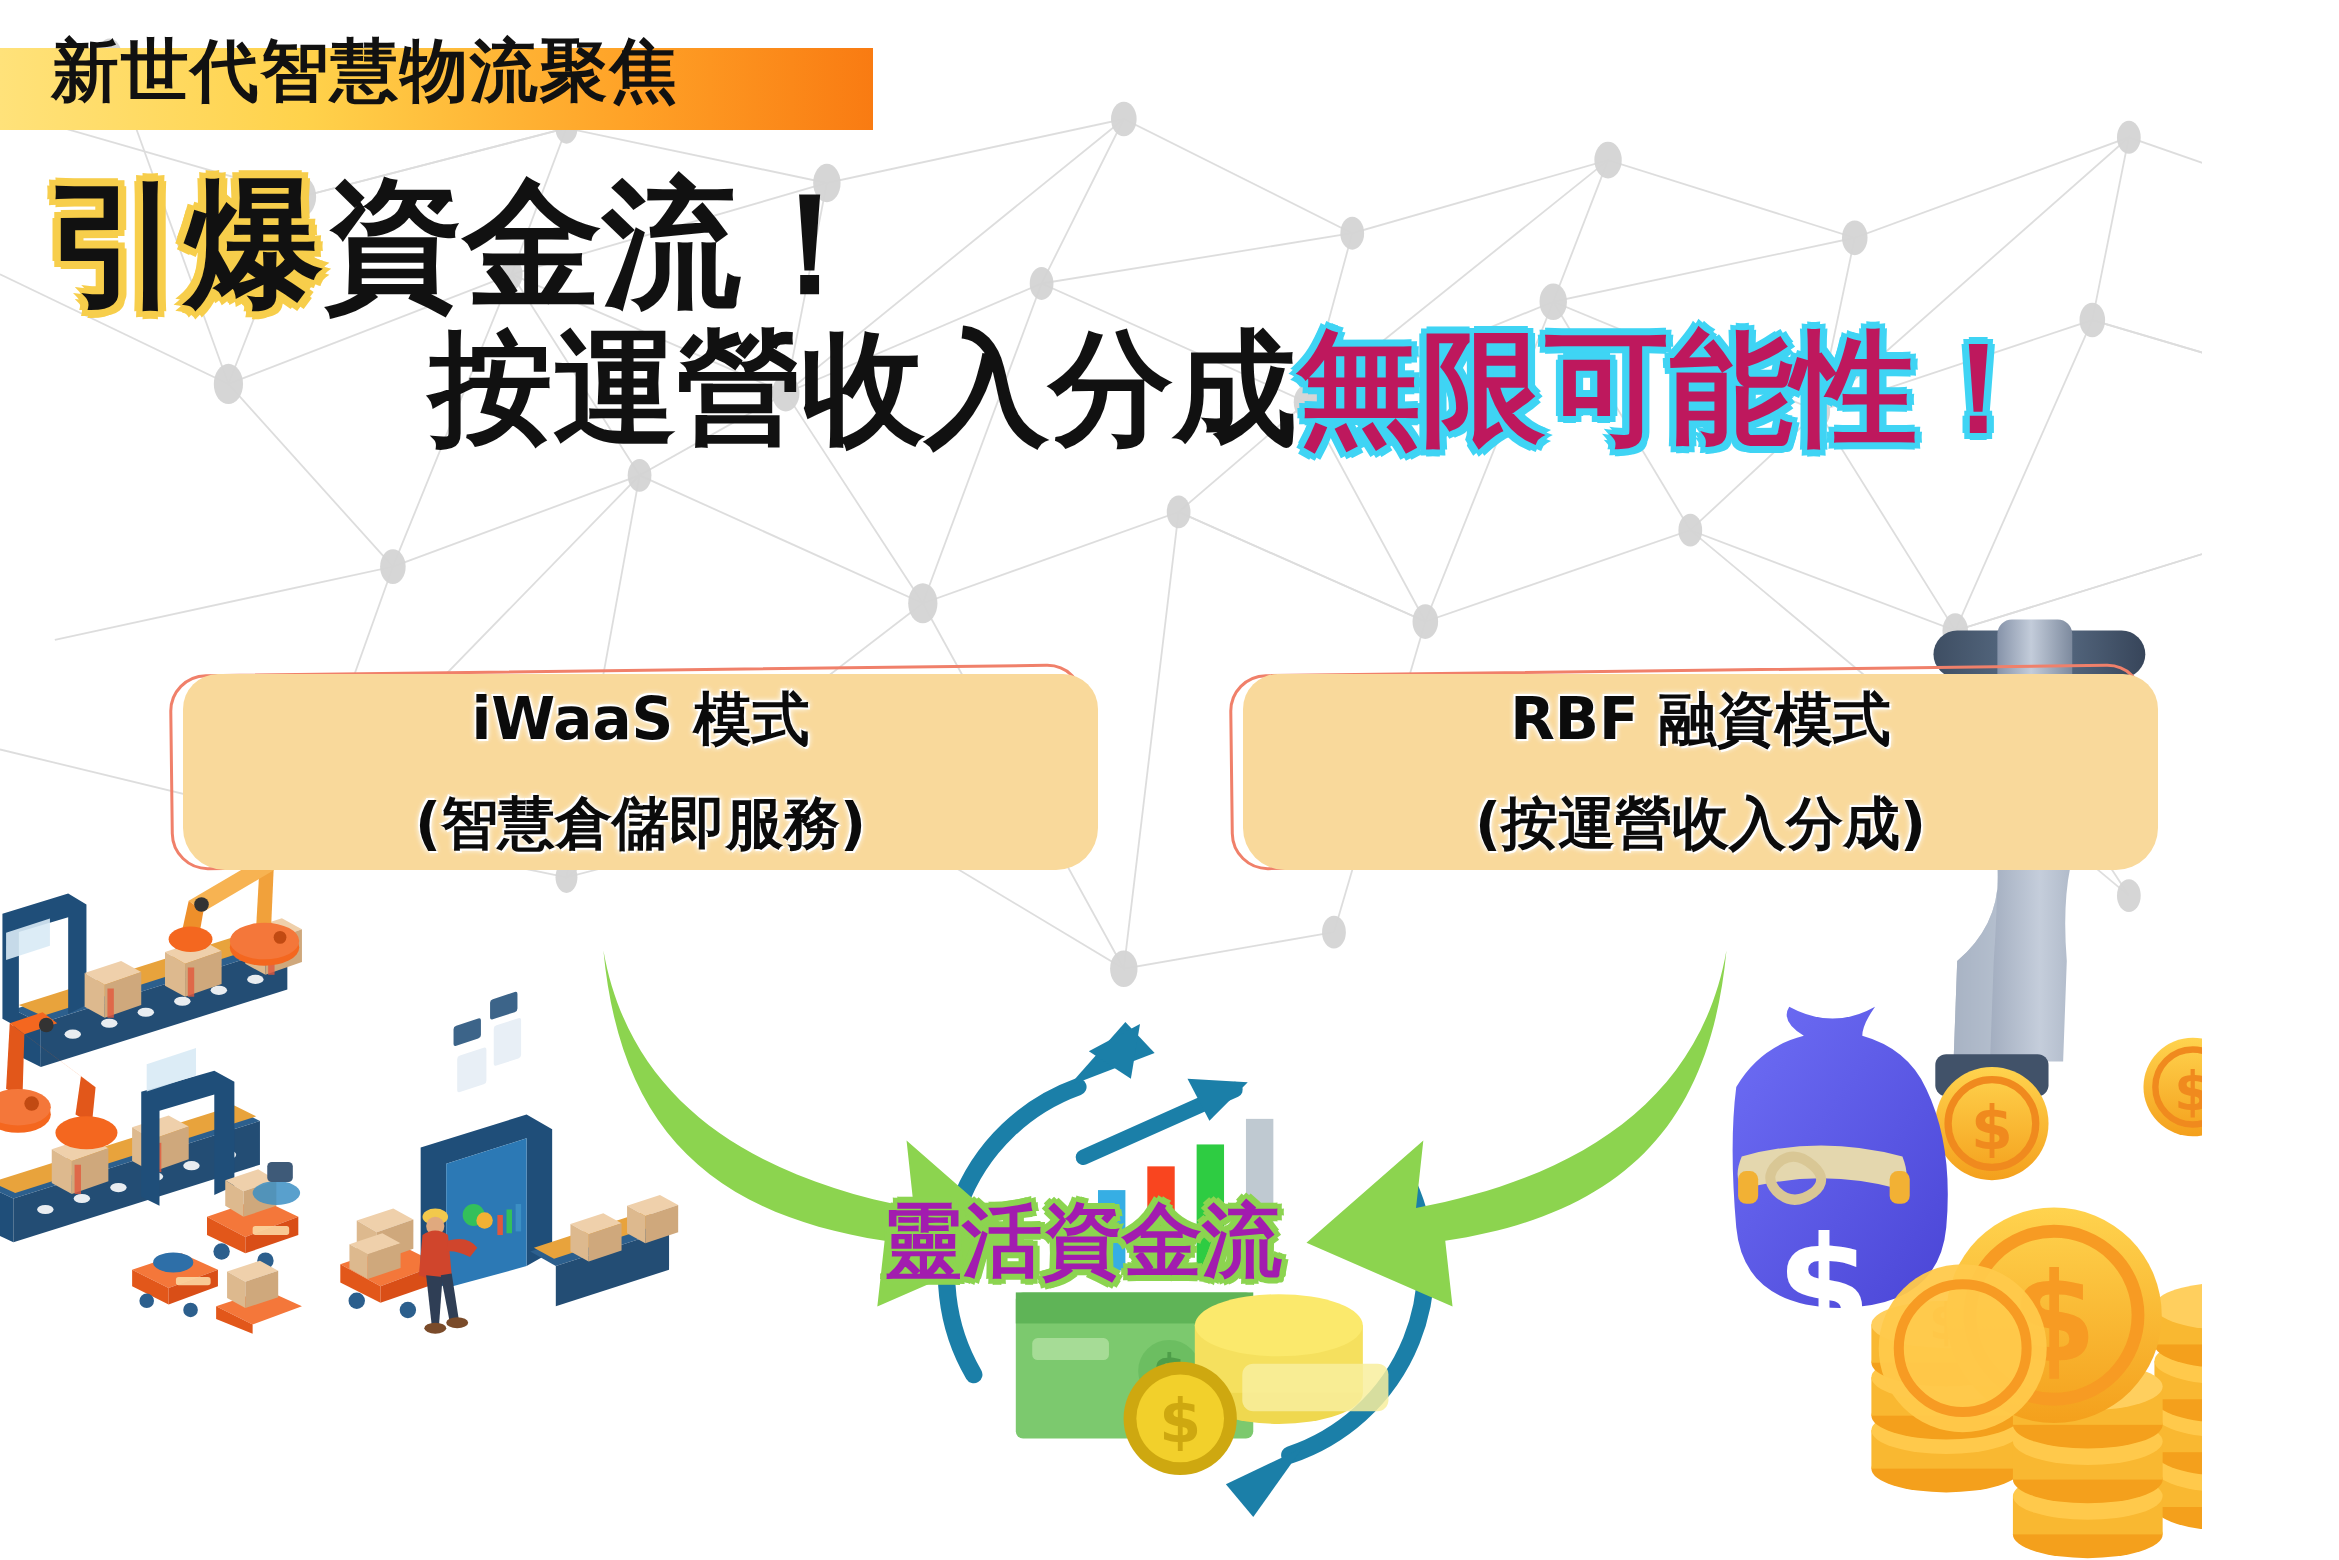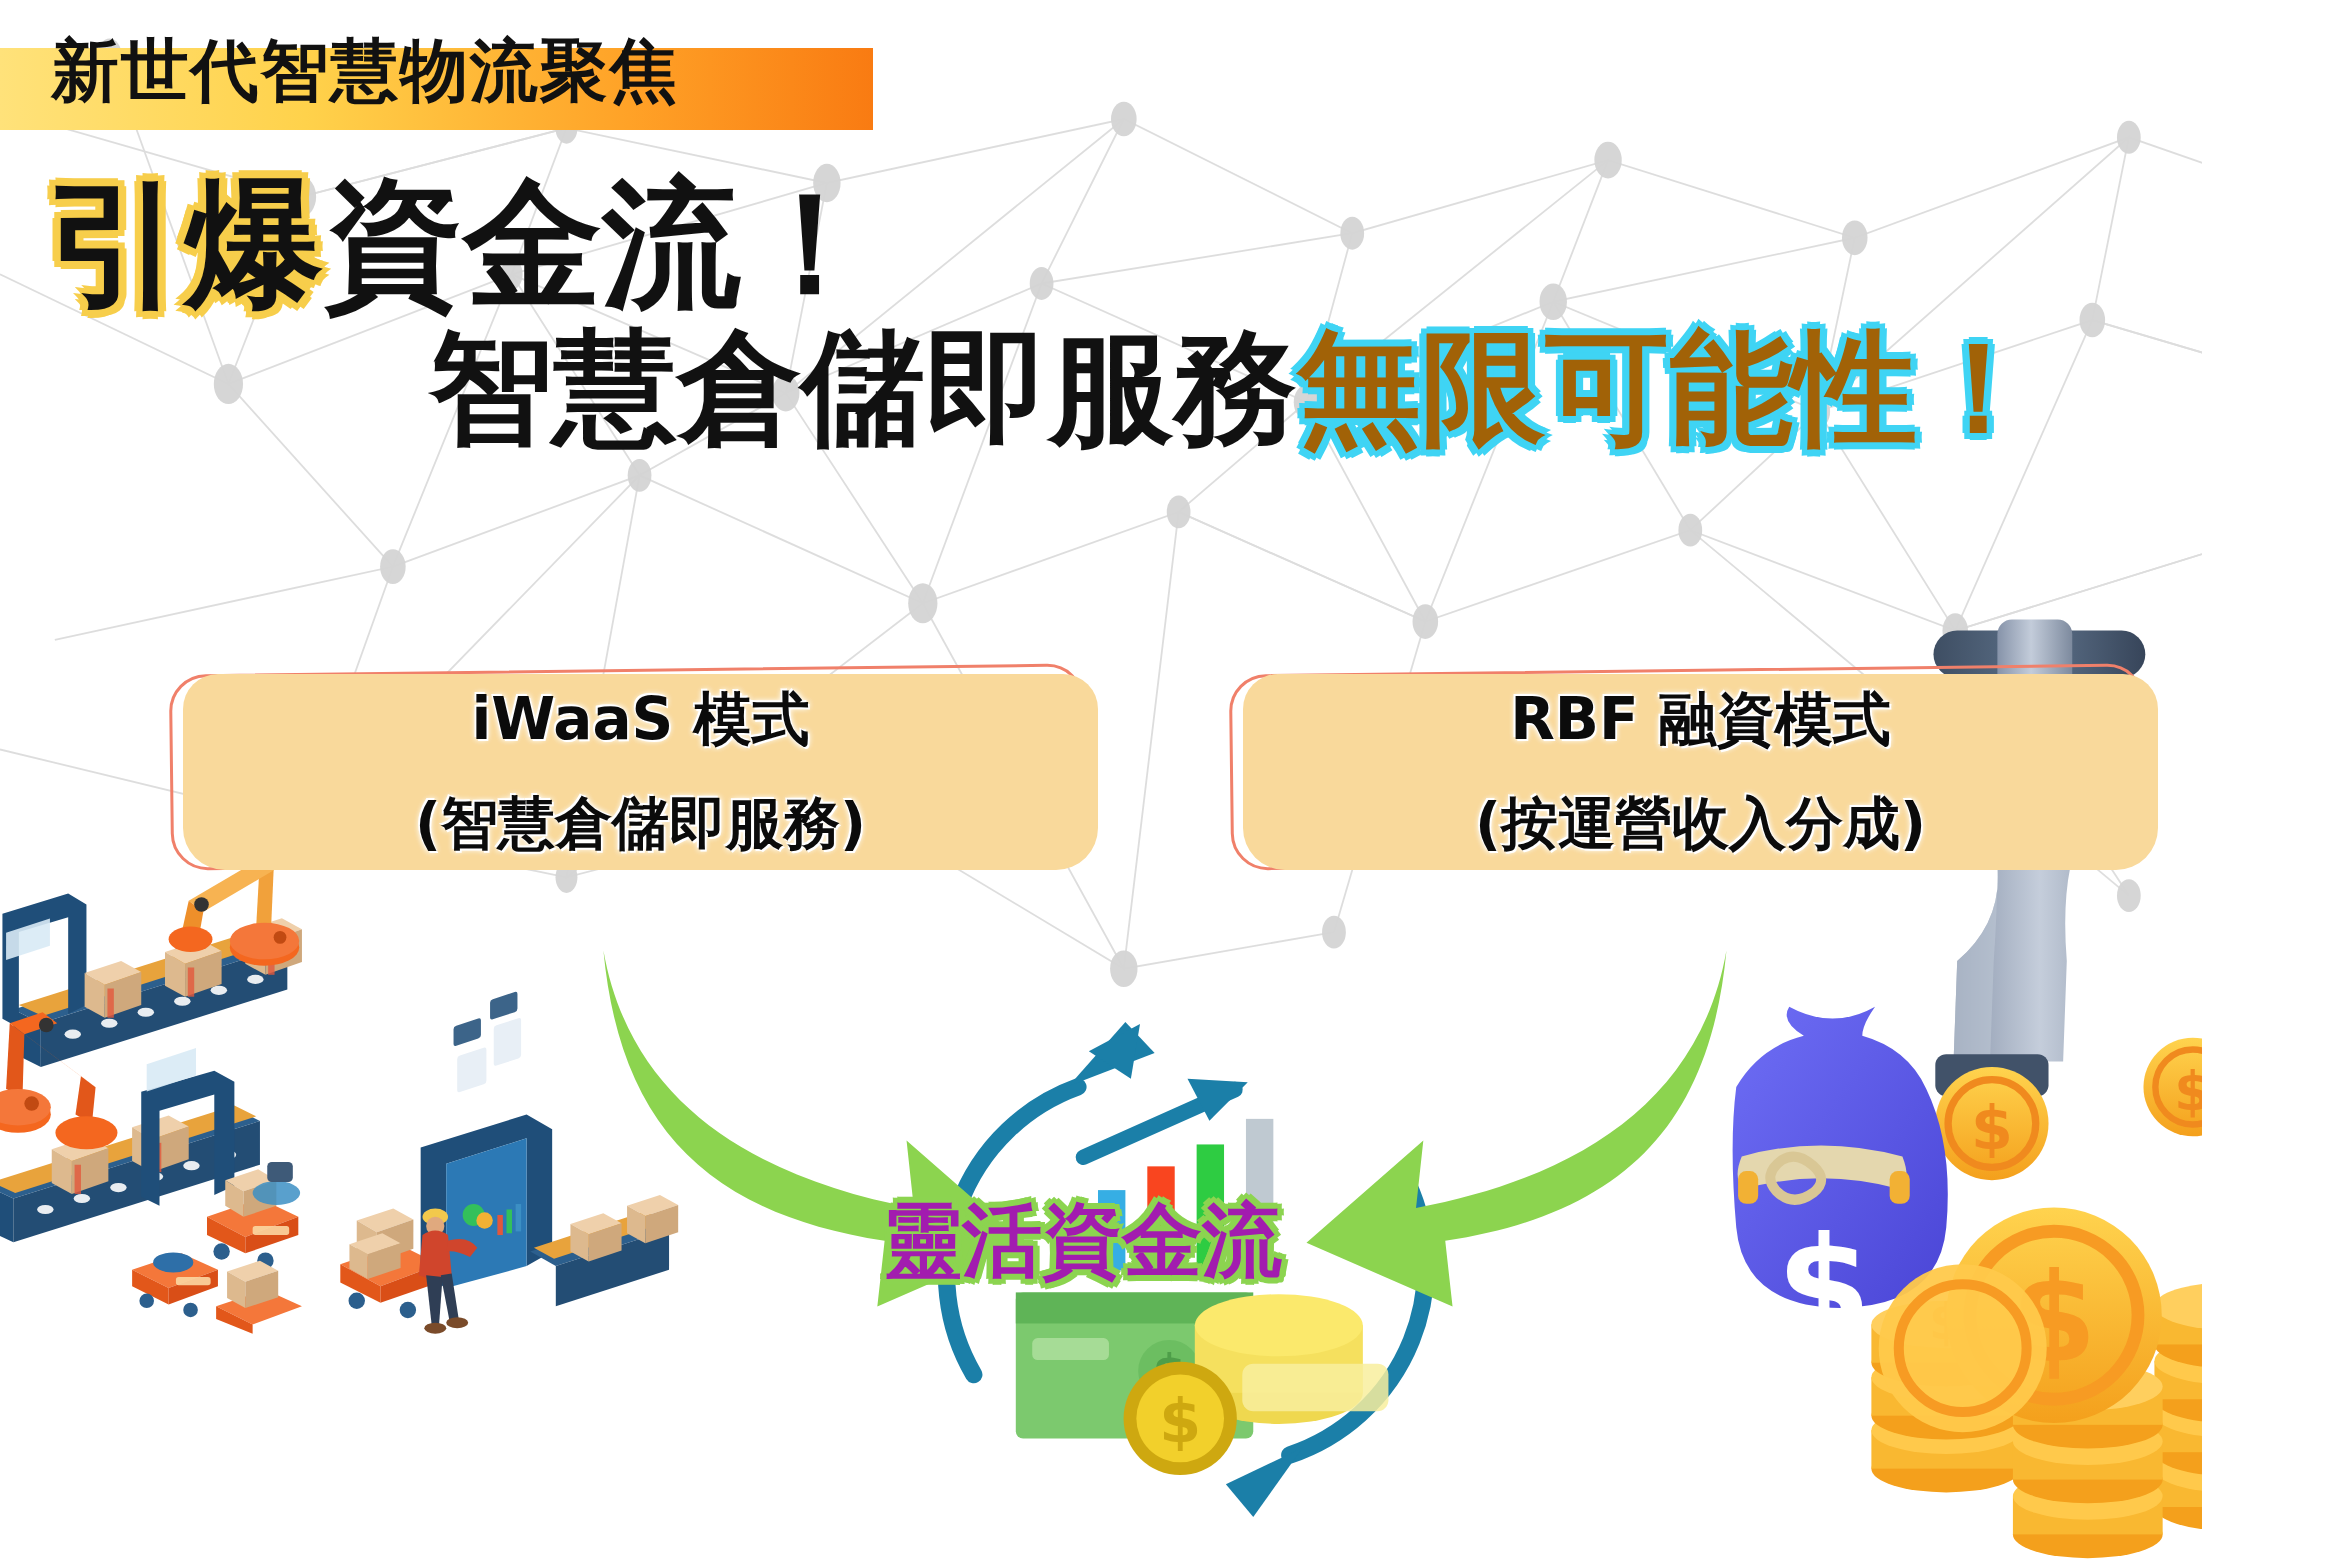--- a/index.html
+++ b/index.html
@@ -21,21 +21,21 @@
   #headline{position:absolute;left:0;top:174px;width:2339px;z-index:5;}
   .hl-row{white-space:nowrap;line-height:1.02;font-weight:bold;
           font-family:"DejaVu Sans","Liberation Sans",sans-serif;}
   #hl1{position:absolute;left:46px;top:0;font-size:139px;}
   #hl2{position:absolute;left:429px;top:151px;font-size:124px;}
   .ink{color:#111;}
   .gold-out{color:#111;
       text-shadow:
         -8.2px 0 0 #F7CE4B, 8.2px 0 0 #F7CE4B, 0 -8.2px 0 #F7CE4B, 0 8.2px 0 #F7CE4B,
         -6.4px -6.4px 0 #F7CE4B, 6.4px -6.4px 0 #F7CE4B, -6.4px 6.4px 0 #F7CE4B, 6.4px 6.4px 0 #F7CE4B;}
-  .cyan-out{color:#a16207;
+  .cyan-out{color:#be185d;
       text-shadow:
         -7.3px 0 0 #3FD4F4, 7.3px 0 0 #3FD4F4, 0 -7.3px 0 #3FD4F4, 0 7.3px 0 #3FD4F4,
         -5.5px -5.5px 0 #3FD4F4, 5.5px -5.5px 0 #3FD4F4, -5.5px 5.5px 0 #3FD4F4, 5.5px 5.5px 0 #3FD4F4;}
 
   
   .card{position:absolute;z-index:6;padding-left:20px;}
   .card .fill{position:absolute;inset:0;background:#F9D99B;
               border-radius:35px 35px 42px 42px;}
   .card .outline{position:absolute;left:-12.8px;top:-5.5px;width:100%;height:100%;
               border:3.7px solid #F0806A;border-radius:37px;box-sizing:border-box;
@@ -120,21 +120,21 @@
   </svg>
 
   <div id="banner"></div>
   <div id="banner-text">新世代智慧物流聚焦</div>
 
   <div id="headline">
     <div id="hl1" class="hl-row">
       <span class="gold-out">引爆</span><span class="ink">資金流！</span>
     </div>
     <div id="hl2" class="hl-row">
-      <span class="ink">智慧倉儲即服務</span><span class="cyan-out">無限可能性！</span>
+      <span class="ink">按運營收入分成</span><span class="cyan-out">無限可能性！</span>
     </div>
   </div>
 
   <svg id="ill-left" viewBox="0 0 760 560">
 
     <g>
       <polygon points="30,205 300,120 330,135 60,220" fill="#2C5F8D"></polygon>
       <polygon points="30,205 60,220 60,268 30,253" fill="#1F4E79"></polygon>
       <polygon points="60,220 330,135 330,183 60,268" fill="#234D74"></polygon>
       <polygon points="36,200 302,116 326,128 62,212" fill="#E8A33C"></polygon>

